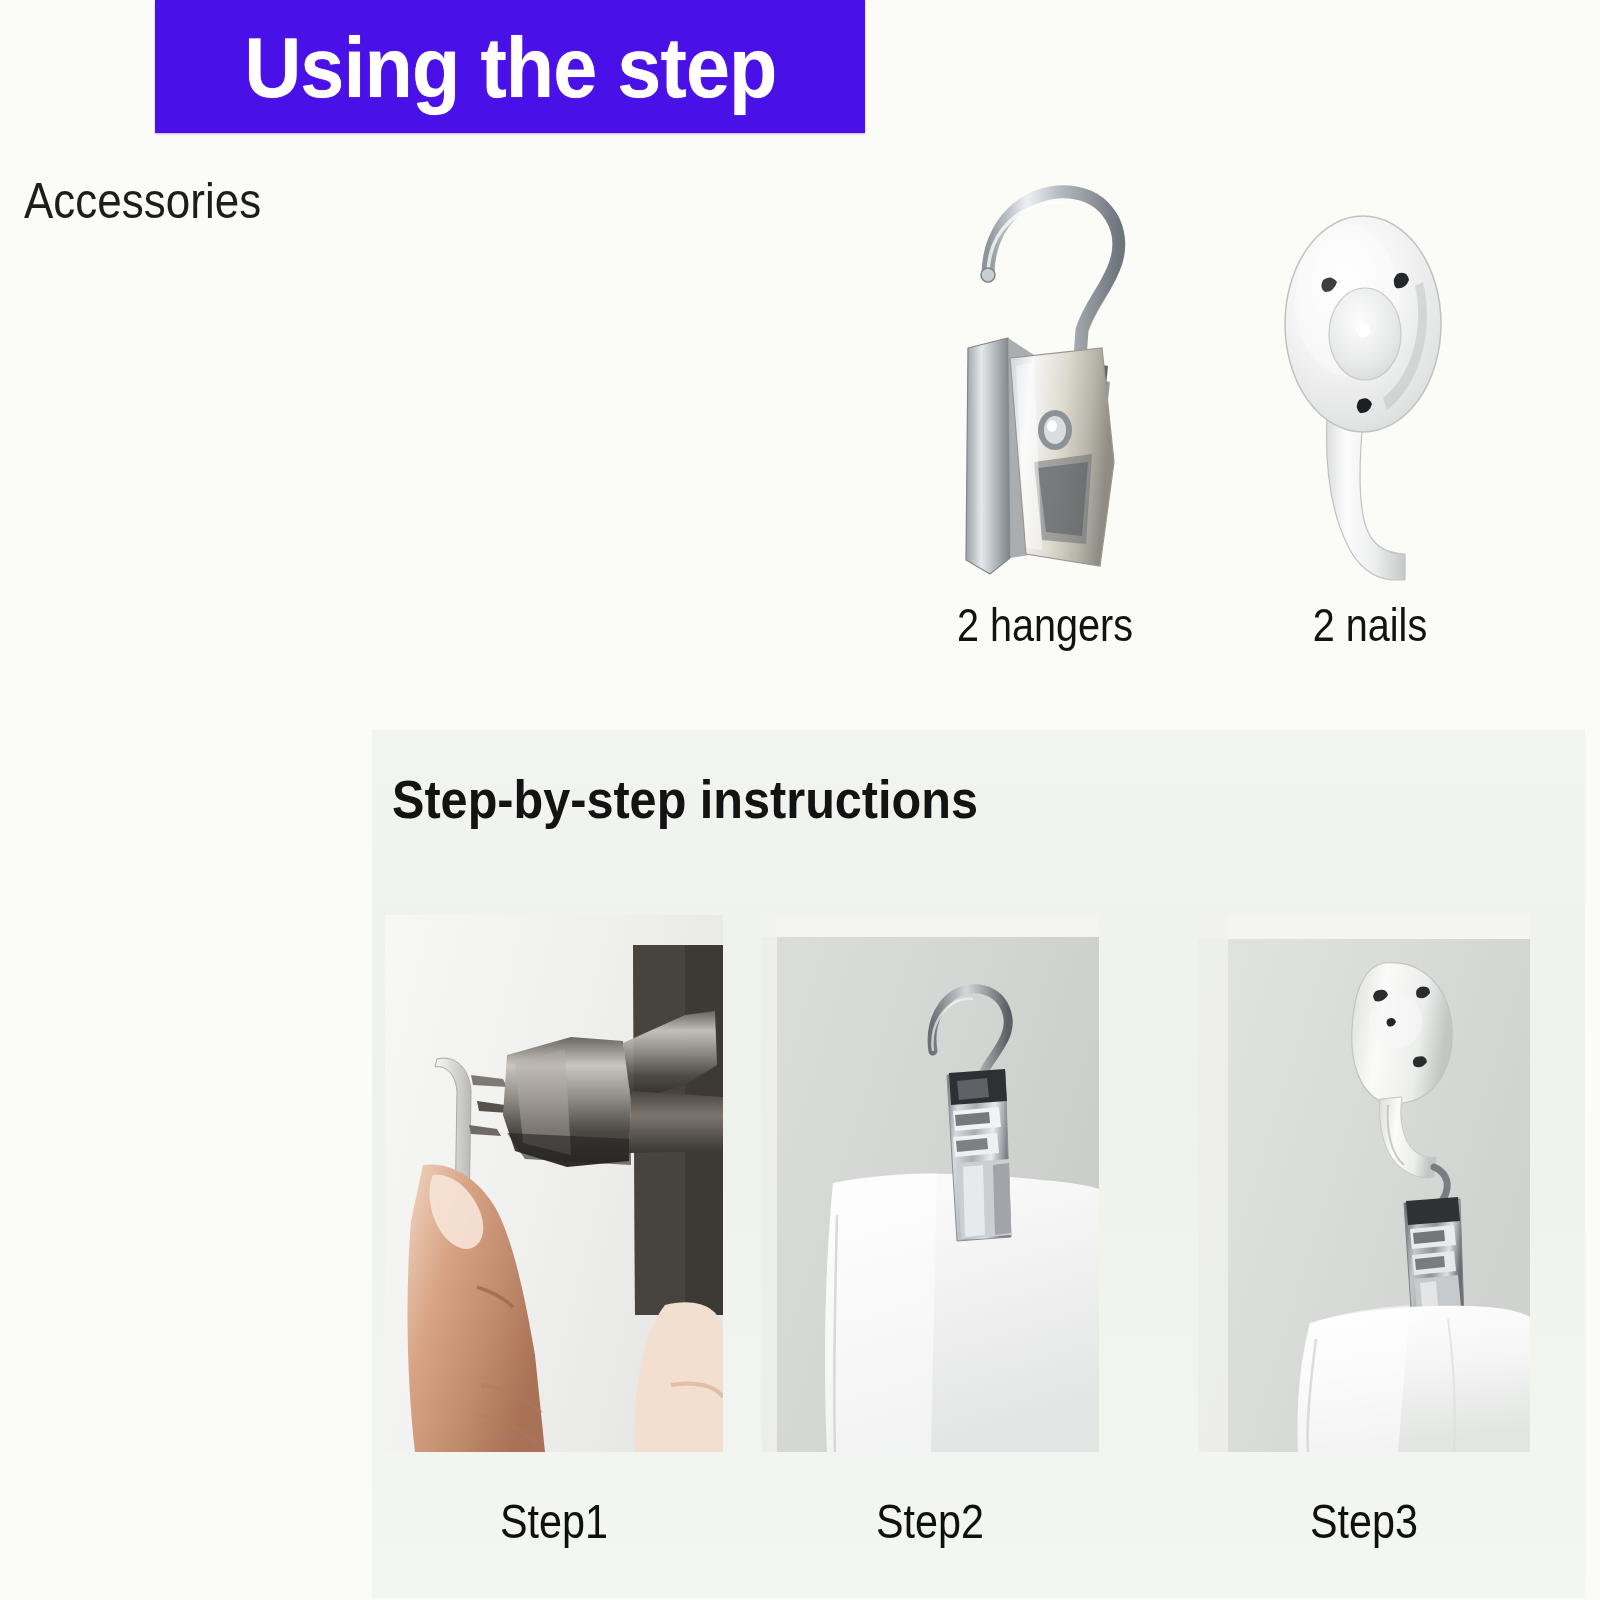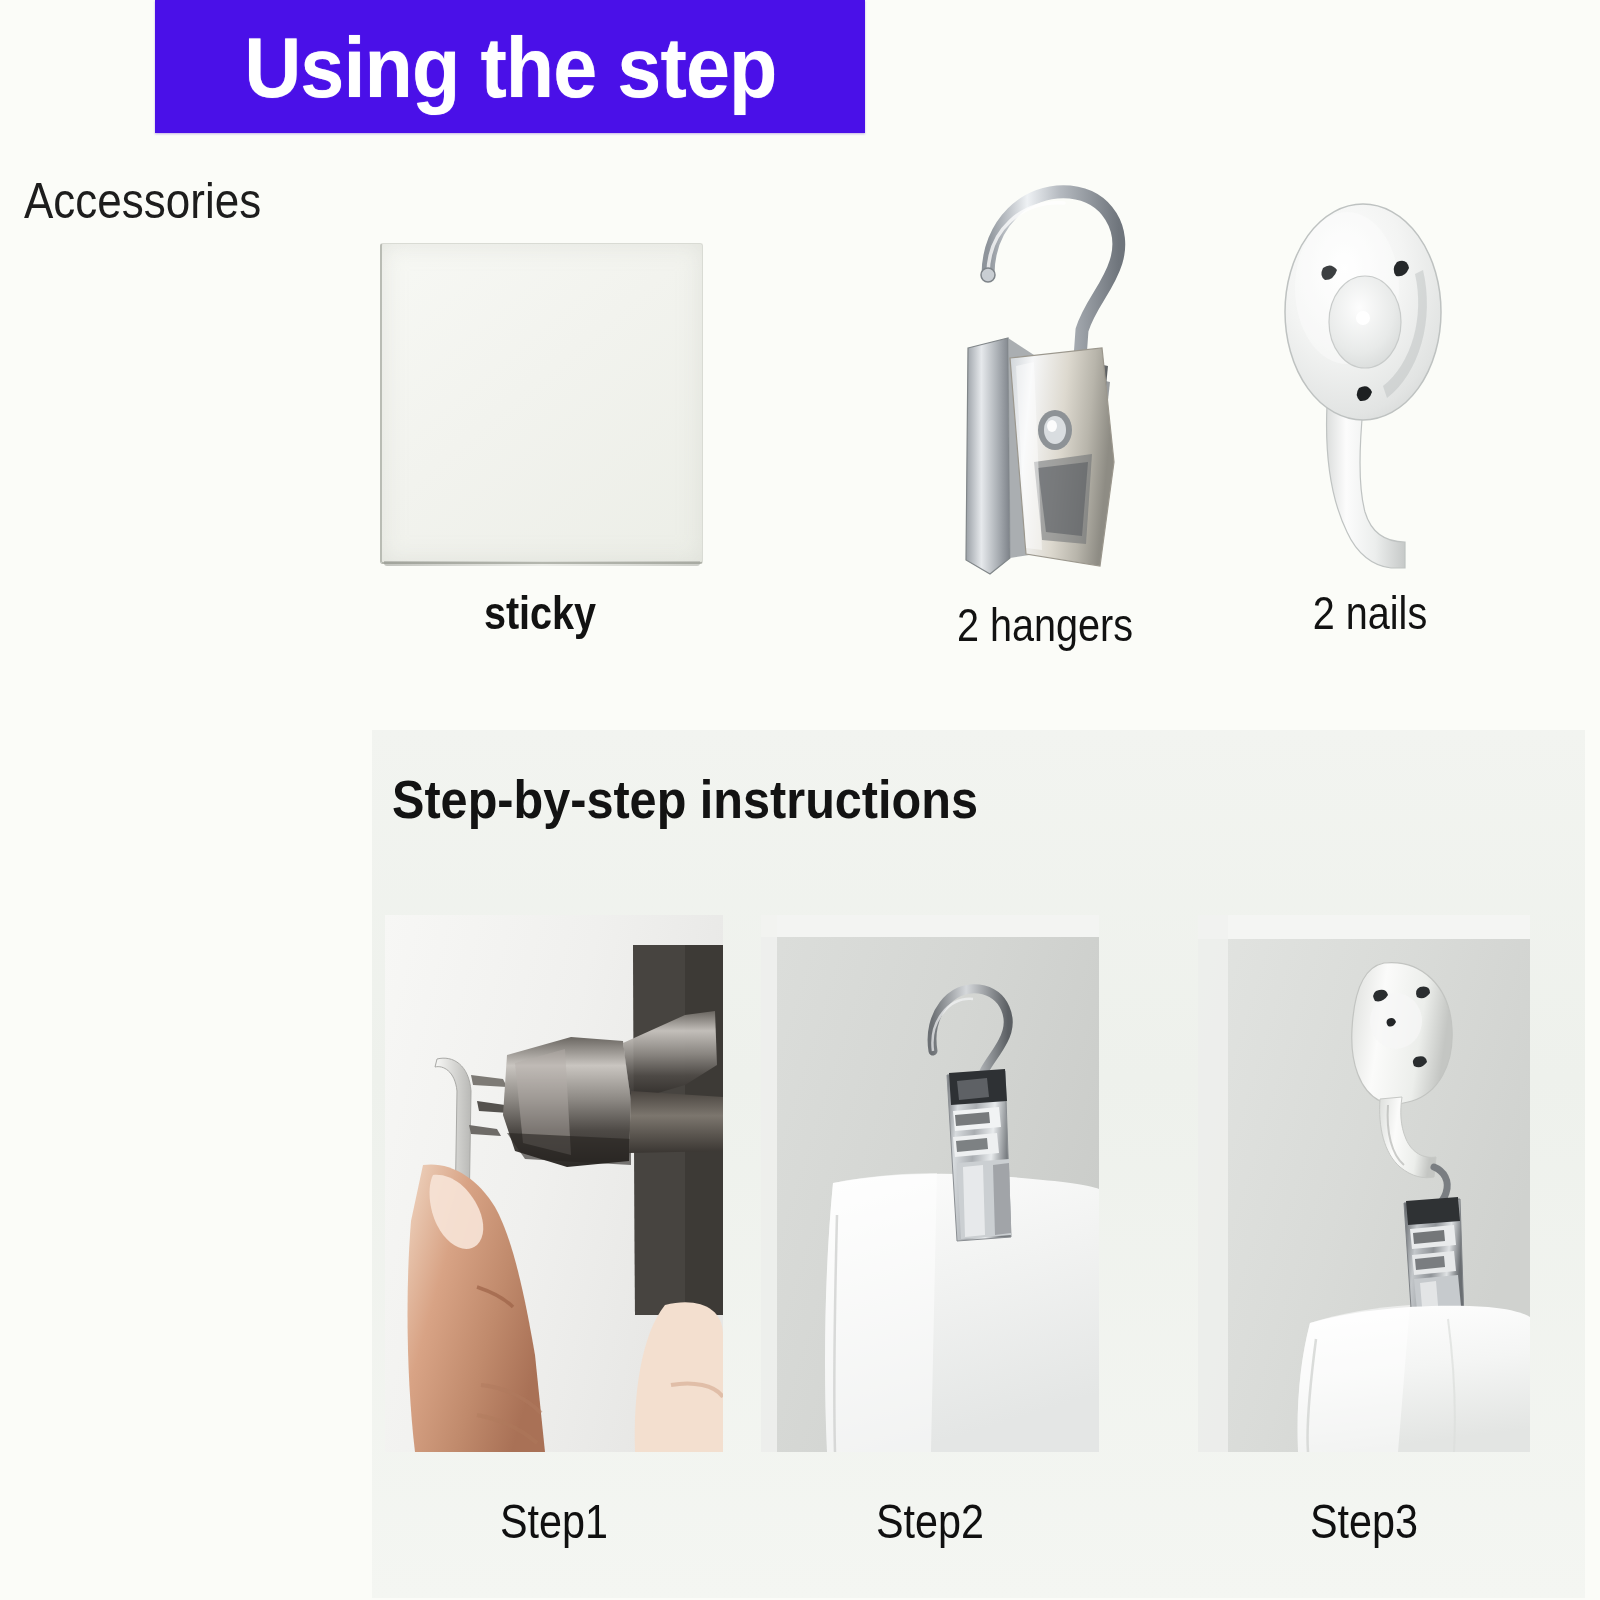--- a/index.html
+++ b/index.html
@@ -102,21 +102,21 @@
     height: 5px;
     background: linear-gradient(90deg, rgba(150,152,145,0.55), rgba(190,192,185,0.25), rgba(160,162,155,0.5));
     border-radius: 0 0 3px 3px;
   }
 
   
   .item-hanger { left: 880px; top: 12px; width: 330px; height: 520px; }
   .hanger-svg { position: absolute; left: 50px; top: 0px; }
 
   
-  .item-nail { left: 1210px; top: 0px; width: 320px; height: 520px; }
+  .item-nail { left: 1210px; top: 12px; width: 320px; height: 520px; }
   .nail-svg { position: absolute; left: 45px; top: 0px; }
 
   
   .steps-panel {
     position: absolute;
     left: 372px;
     top: 730px;
     width: 1213px;
     height: 868px;
     background: linear-gradient(180deg, #f2f4f0 0%, #eef1ec 40%, #f4f6f2 100%);
@@ -172,24 +172,20 @@
 <div id="page">
 
   <div class="title-banner">
     <div class="title-text">Using the step</div>
   </div>
 
   <div class="accessories-heading">Accessories</div>
 
   <div class="acc-row">
 
-    <div class="acc-item item-sticky">
-      <div class="sticky-pad"></div>
-      <div class="acc-label bold">sticky</div>
-    </div>
 
     <div class="acc-item item-hanger">
       <svg class="hanger-svg" width="230" height="430" viewBox="0 0 230 430">
         <defs>
           <linearGradient id="wire" x1="0" y1="0" x2="1" y2="0">
             <stop offset="0%" stop-color="#8e949b"></stop>
             <stop offset="30%" stop-color="#eef1f4"></stop>
             <stop offset="55%" stop-color="#b5bac0"></stop>
             <stop offset="100%" stop-color="#6f757c"></stop>
           </linearGradient>

